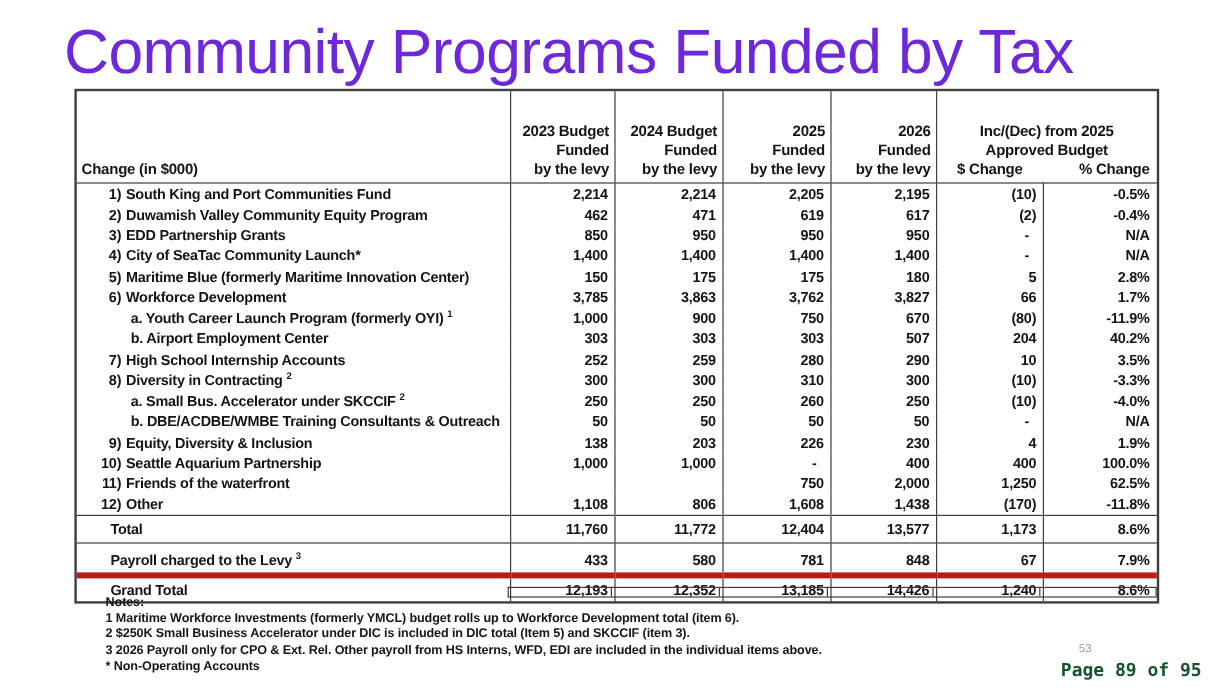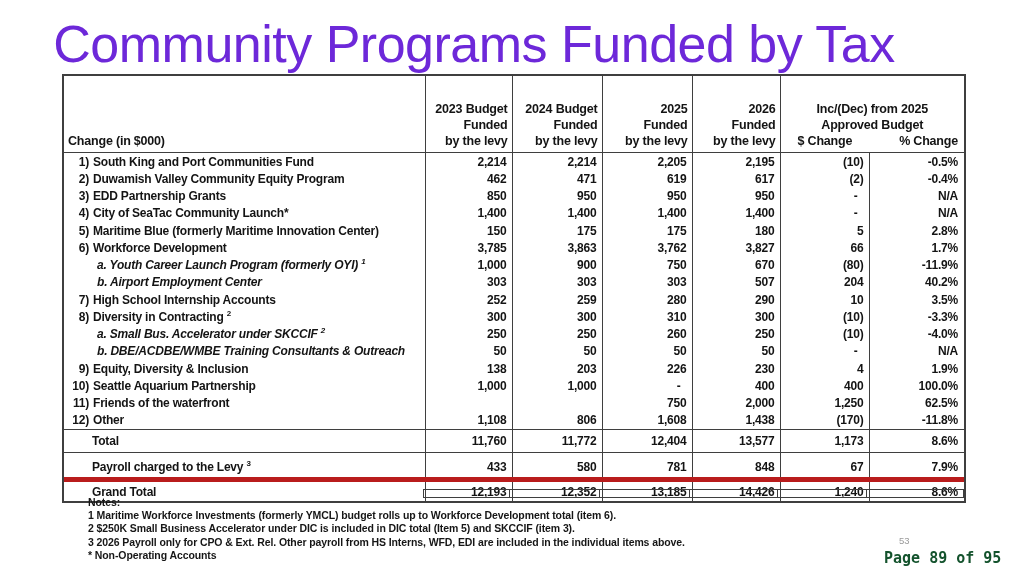--- a/index.html
+++ b/index.html
@@ -19,23 +19,23 @@
   th.col-h{text-align:right;}
   th.col-h span{display:block;}
   th.incdec{padding:0 0 3px 0;}
   .id1{text-align:center;}
   .id2{display:flex;}
   .dchange{width:89px;text-align:center;}
   .pchange{width:95px;text-align:right;padding-right:6px;box-sizing:border-box;}
   tbody td{padding:0;font-weight:600;}
   tr.r-item td{height:17.25px;}
   tr.r-sub td{height:17.25px;}
-  td.prog{padding-left:4px;}
+  td.prog{padding-left:16px;}
   td.prog .num{display:inline-block;width:21px;text-align:right;margin-right:4px;}
-  tr.r-sub td.prog{padding-left:33px;font-style:italic;}
+  tr.r-sub td.prog{padding-left:45px;}
   tr.r-total td.prog,tr.r-payroll td.prog,tr.r-grand td.prog{padding-left:28px;}
   td.val{text-align:right;padding-right:5px;}
   td.val.c5{padding-right:6px;padding-left:32px;}
   td.val.dash{padding-right:11px;}
   tr.r-total td{height:22px;border-top:1px solid #3f3f3f;border-bottom:1px solid #3f3f3f;font-weight:700;}
   tr.r-payroll td{height:21px;vertical-align:bottom;padding-bottom:3px;border-bottom:5px solid #b91c1c;font-weight:700;}
   tr.r-grand td{height:19px;font-weight:700;}
   sup{font-size:8px;font-weight:700;vertical-align:super;line-height:0;}
   
   .understrip{position:absolute;left:423px;top:489px;width:539px;height:7px;

